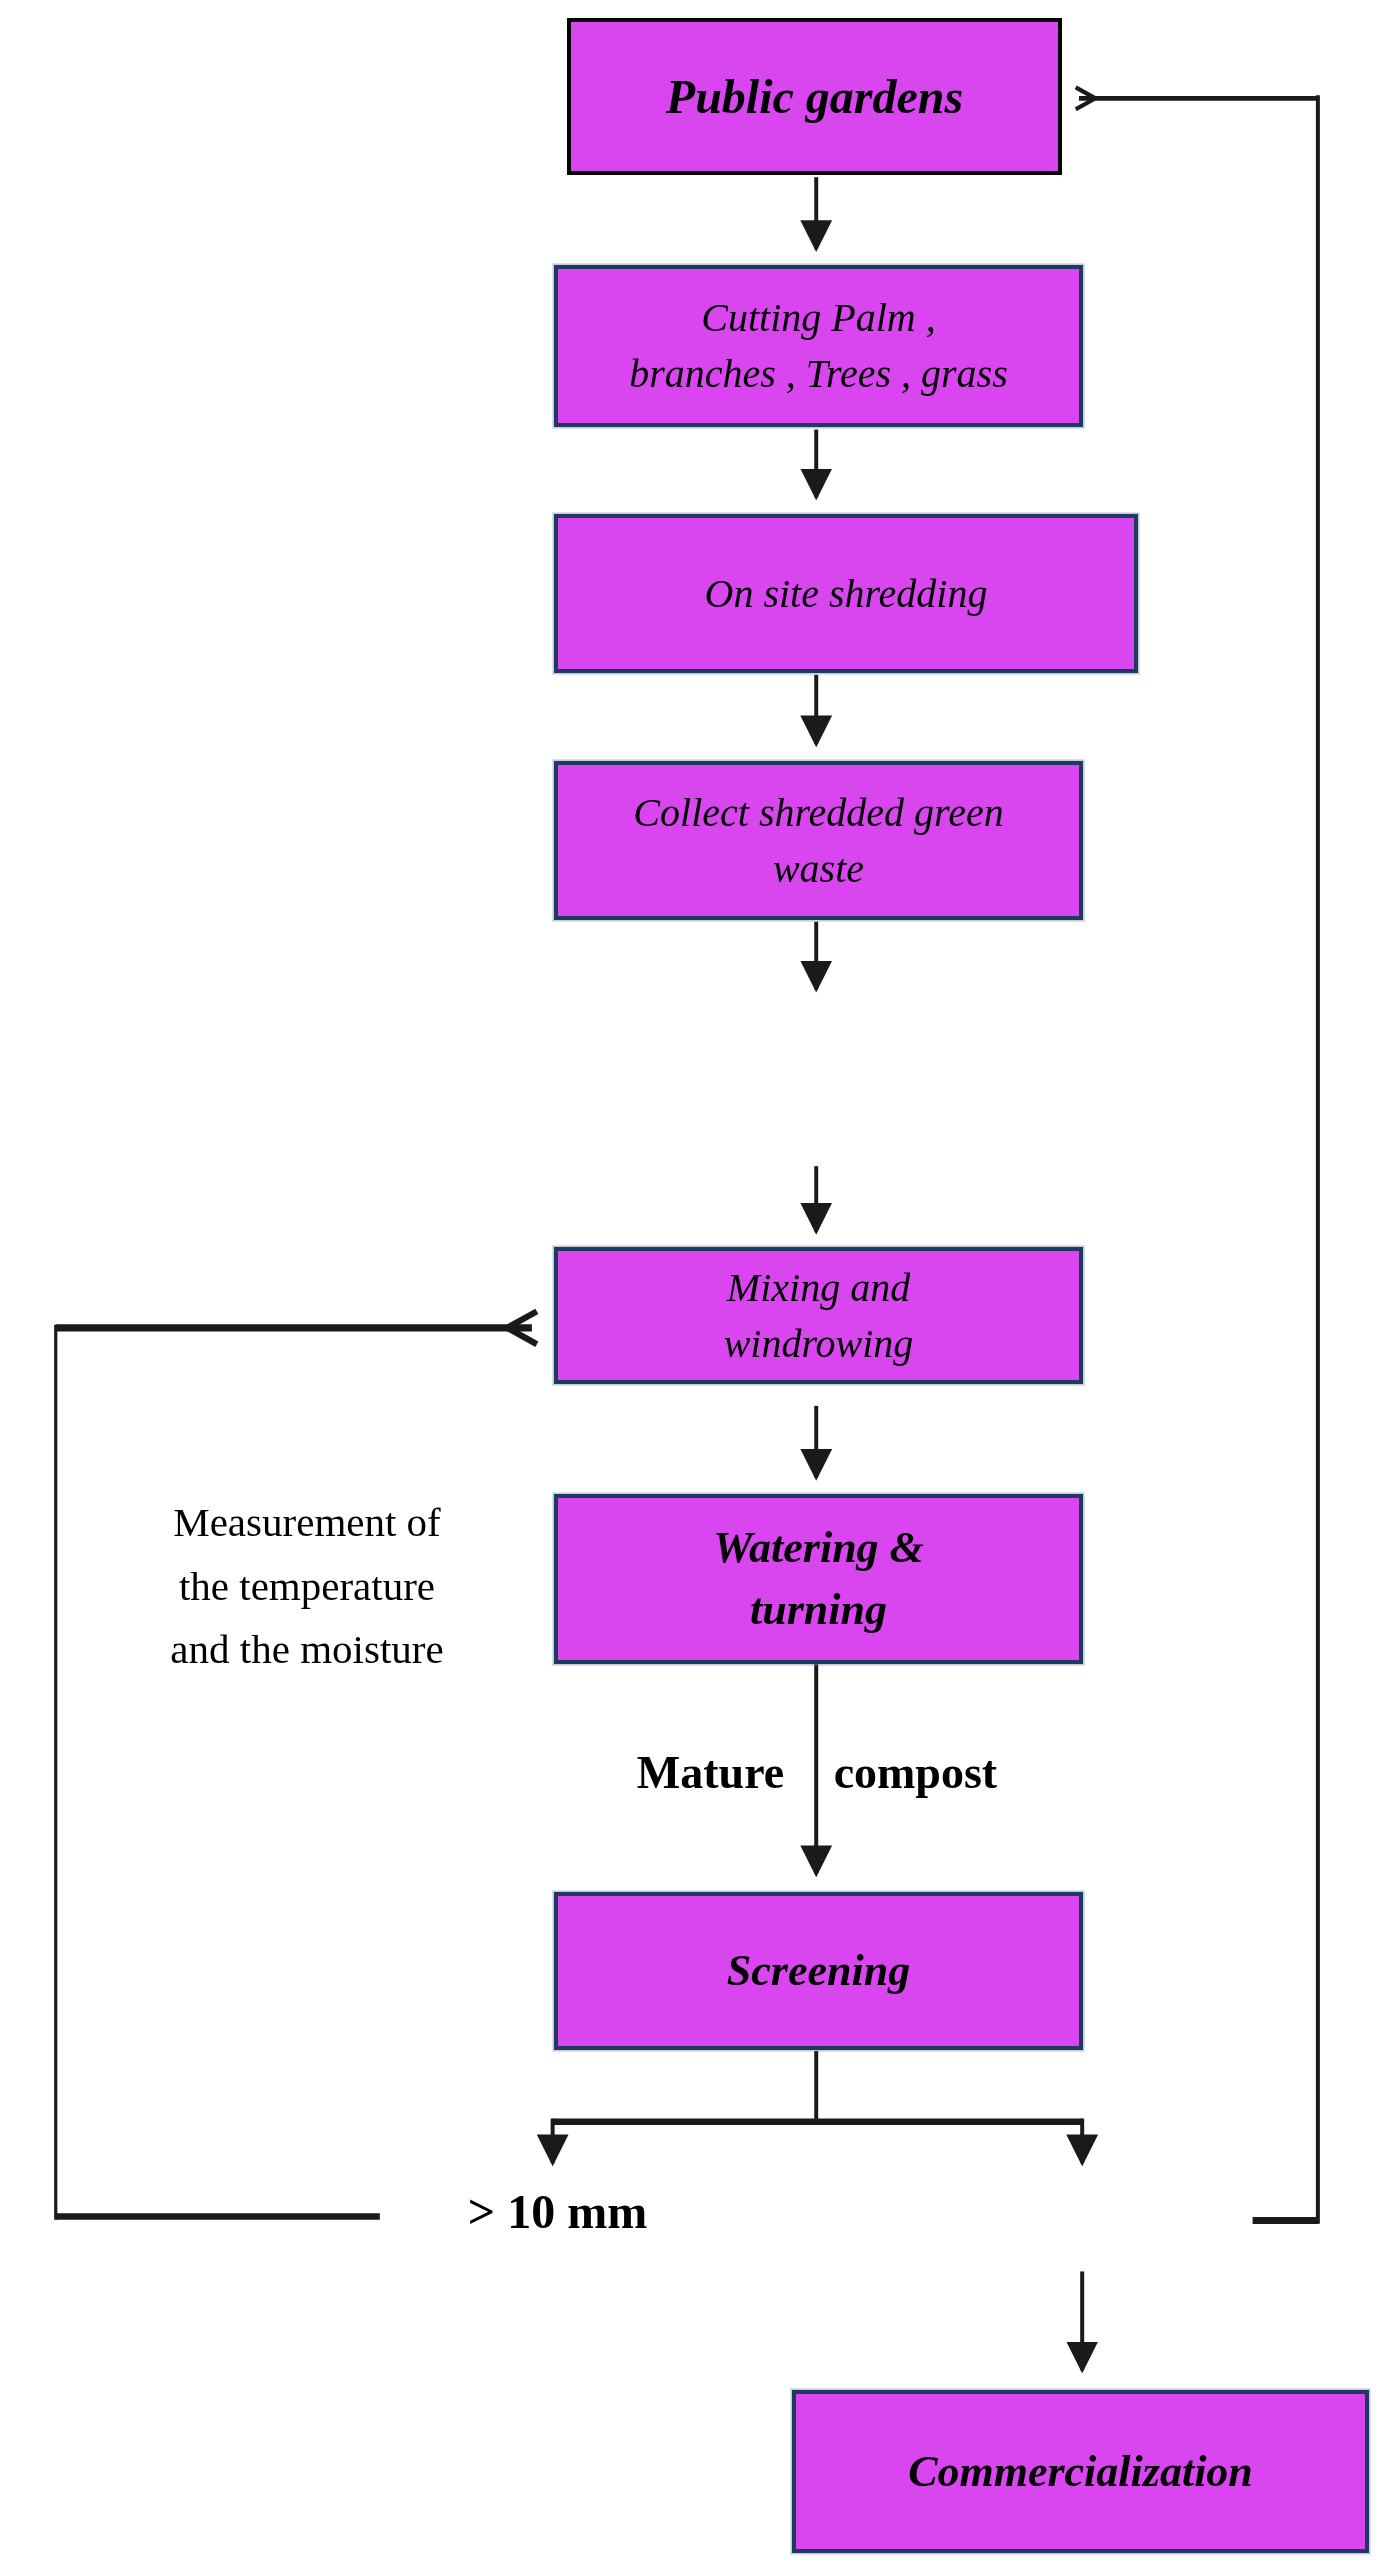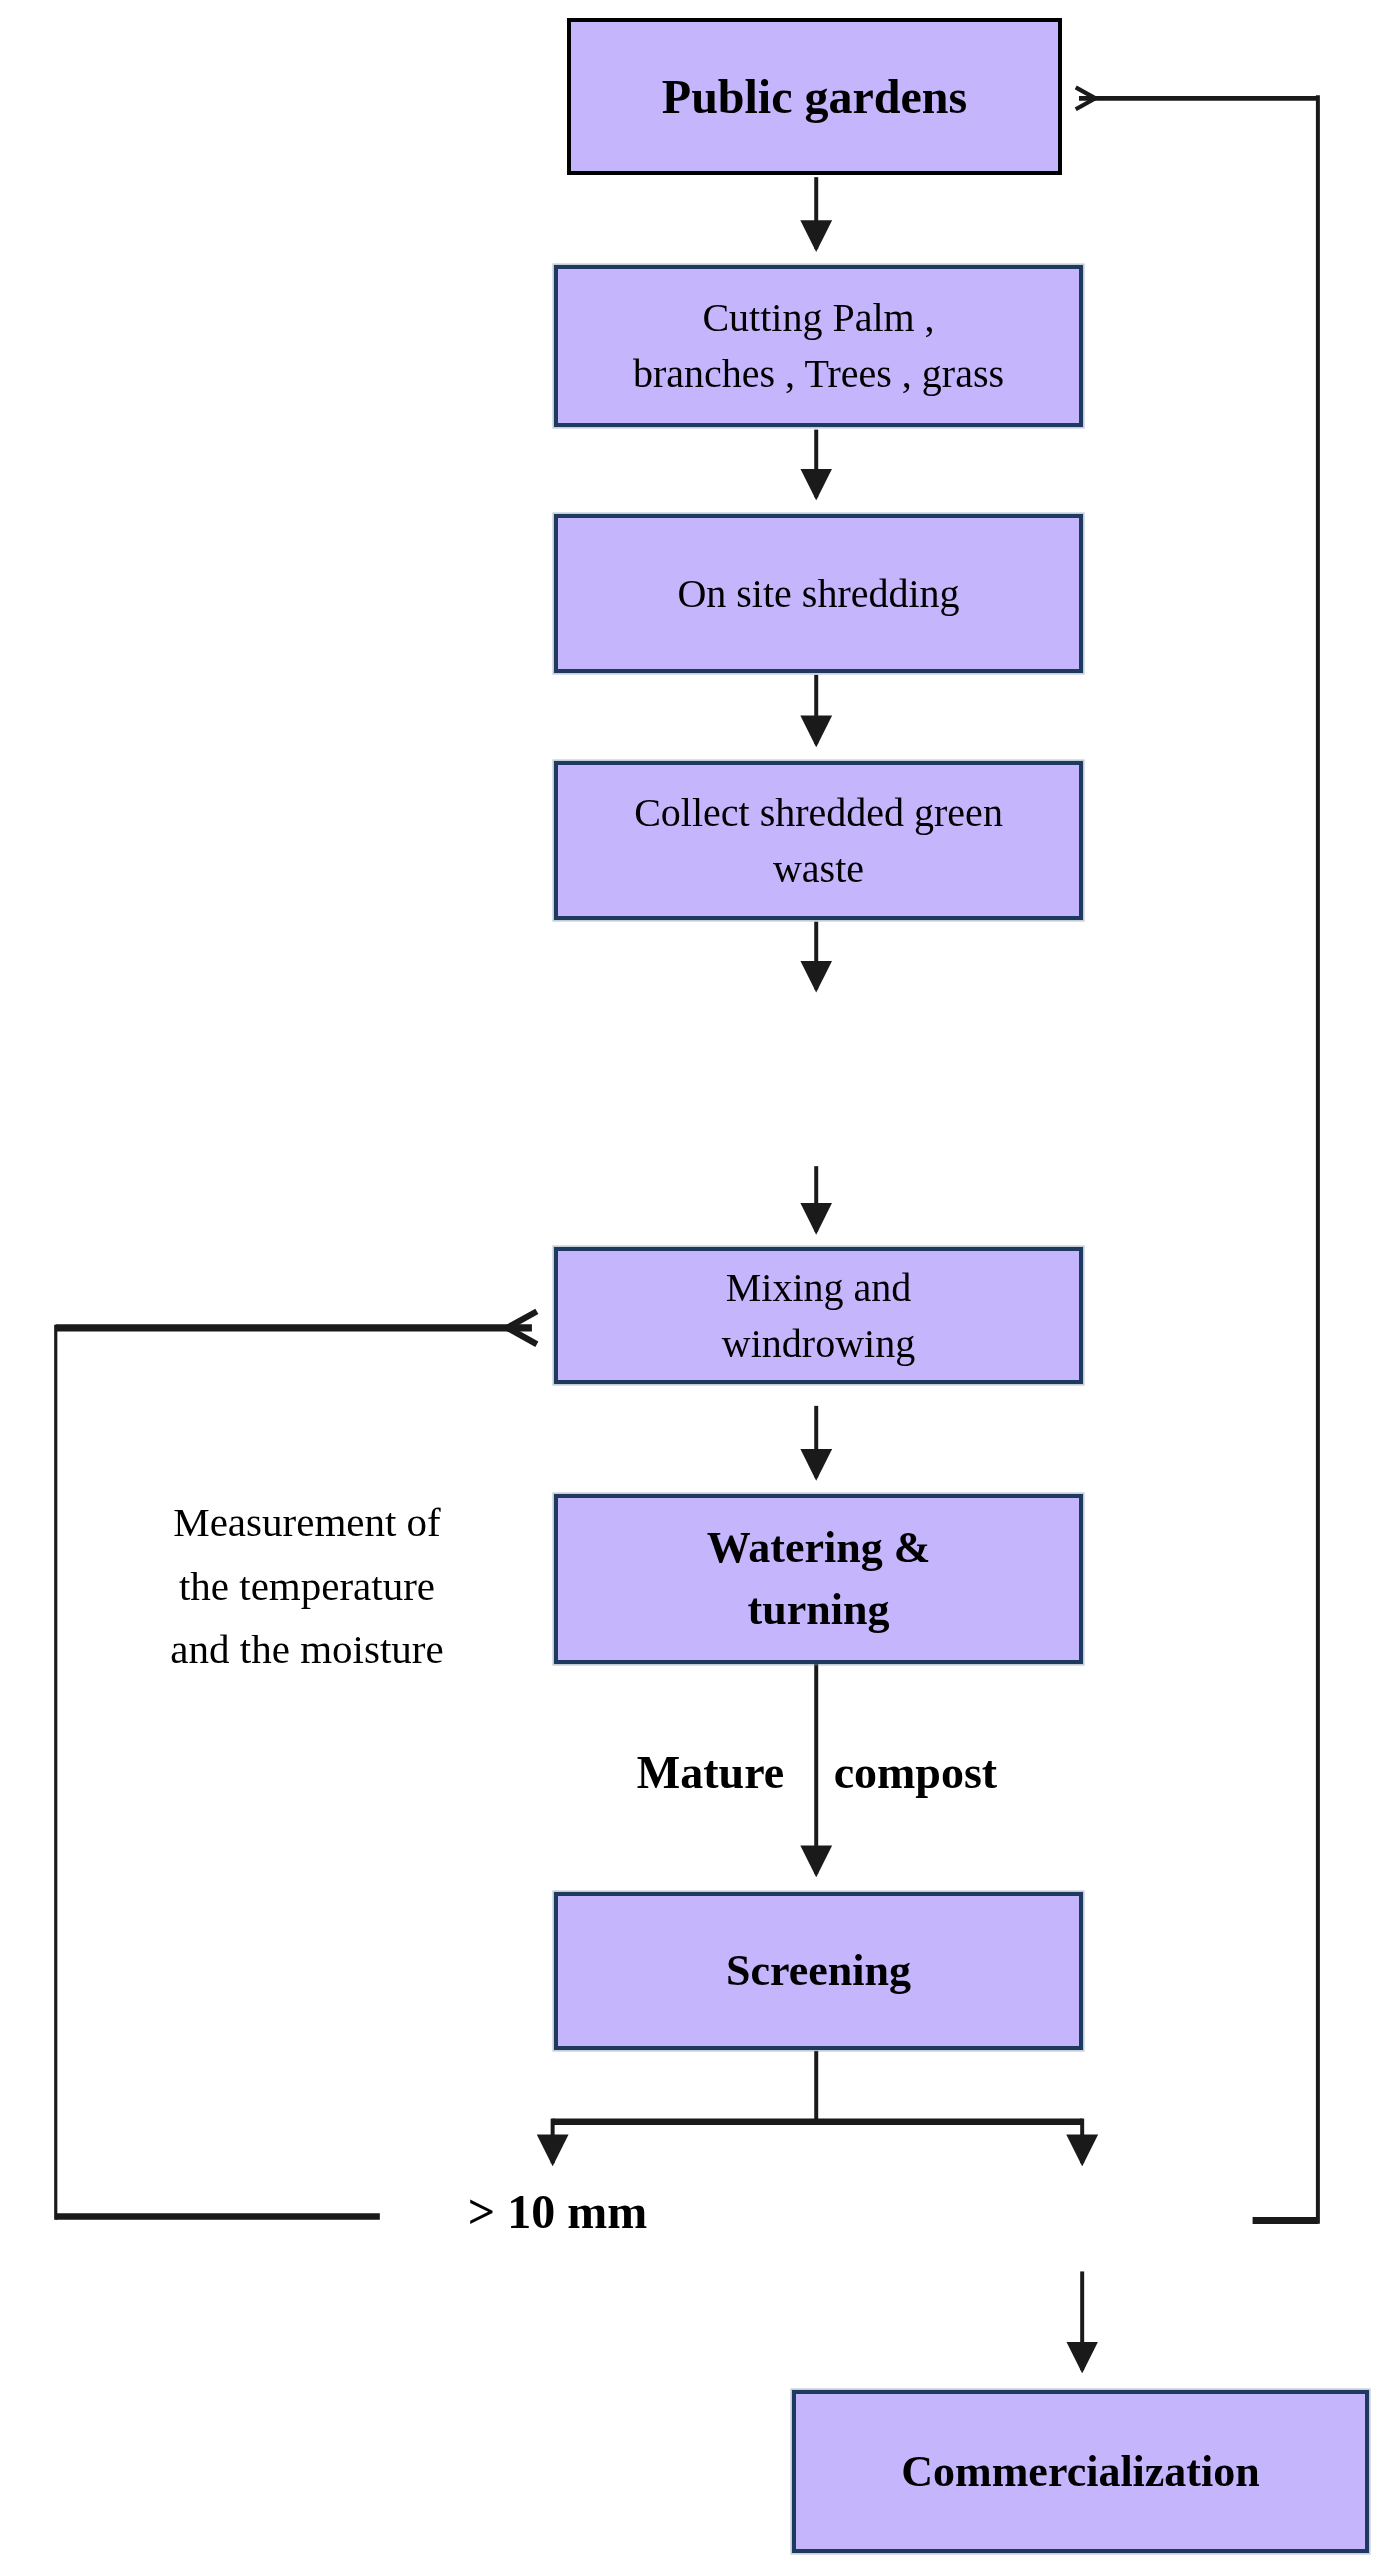--- a/index.html
+++ b/index.html
@@ -17,26 +17,26 @@
     font-family:"Liberation Serif","DejaVu Serif",serif;
     color:var(--text);
     overflow:hidden;
   }
   #wires{position:absolute;inset:0;width:1380px;height:2576px;}
   .flow{stroke:var(--line);fill:none;}
   .node{
     position:absolute;
     display:flex;align-items:center;justify-content:center;
     text-align:center;
-    background:#c4b5fd;
+    background:#d946ef;
     border:4px solid var(--box-border);
     box-shadow:0 0 0 1.6px rgba(125,143,168,.45);
     box-sizing:border-box;
     white-space:pre-line;
-    font-size:40px;line-height:1.4;
+    font-size:40px;line-height:1.4;font-style:italic;
   }
   .node.top{
     border-color:var(--top-box-border);
     box-shadow:none;
     font-weight:bold;font-size:48px;
   }
   .node.bold{font-weight:bold;font-size:44px;}
   .floating{
     position:absolute;text-align:center;white-space:pre-line;
   }
@@ -83,21 +83,21 @@
     <line class="flow" x1="1655" y1="123" x2="1355" y2="123" stroke-width="6" marker-end="url(#chev)"></line>
 
     <line class="flow" x1="1359" y1="2852" x2="1359" y2="2976" stroke-width="5" marker-end="url(#tri)"></line>
   </svg>
 
   <div class="node top" style="left:567px;top:18.3px;width:495px;height:157px;">Public gardens</div>
 
   <div class="node" style="left:554px;top:265px;width:529px;height:162px;">Cutting Palm ,
 branches , Trees , grass</div>
 
-  <div class="node" style="left:554px;top:514px;width:529px;height:159px;">On site shredding</div>
+  <div class="node" style="left:554px;top:514px;width:584px;height:159px;">On site shredding</div>
 
   <div class="node" style="left:554px;top:761px;width:529px;height:159px;">Collect shredded green
 waste</div>
 
 
   <div class="node" style="left:554px;top:1247px;width:529px;height:137px;">Mixing and
 windrowing</div>
 
   <div class="node bold" style="left:554px;top:1494px;width:529px;height:170px;">Watering &amp;
 turning</div>

